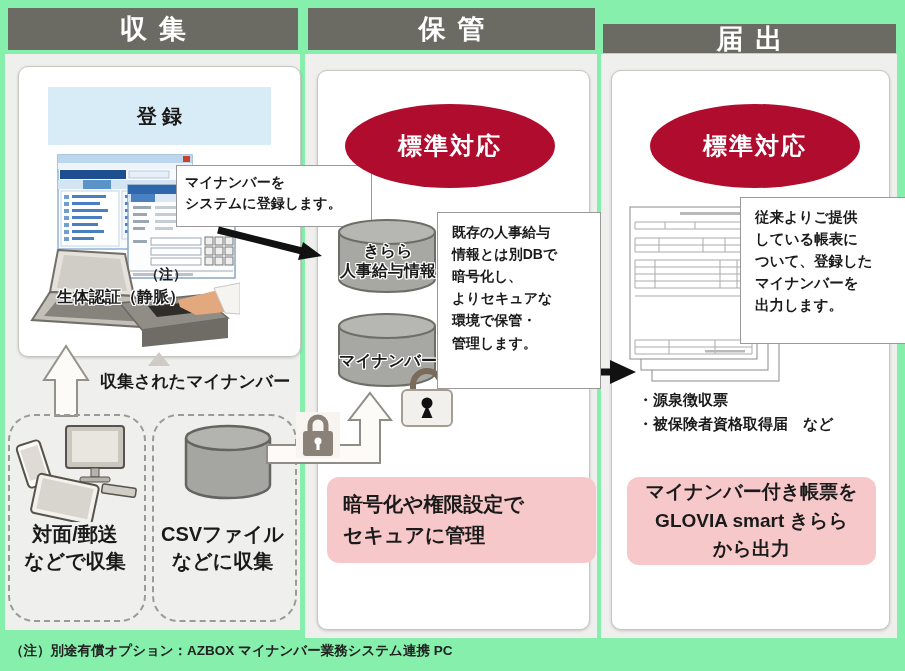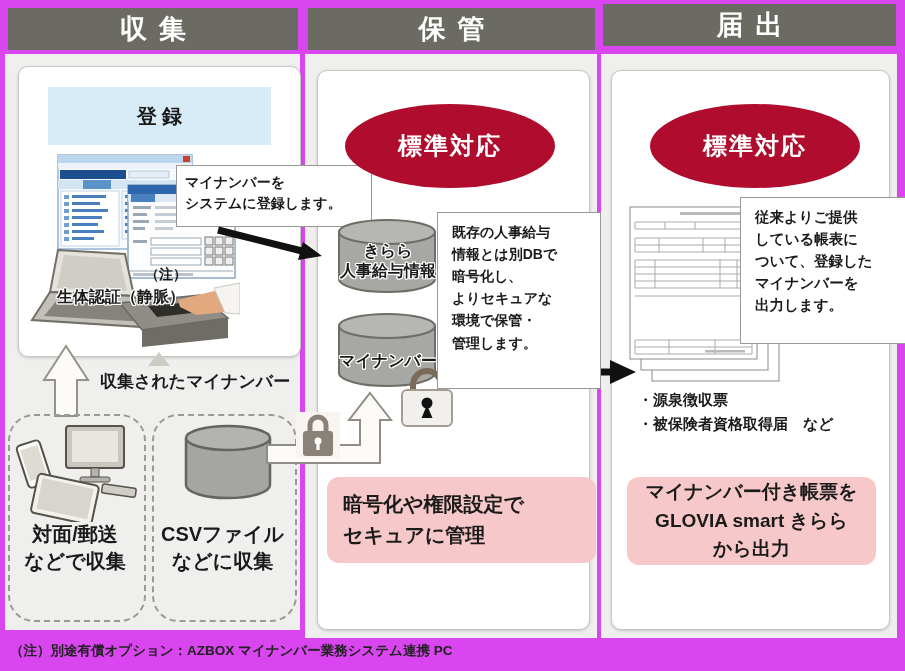--- a/index.html
+++ b/index.html
@@ -1,16 +1,16 @@
 <!DOCTYPE html>
 <html><head>
 <meta charset="utf-8">
 <style>
   html,body{margin:0;padding:0;background:#fff;}
-  #page{position:relative;width:905px;height:671px;background:#d946ef;overflow:hidden;
+  #page{position:relative;width:905px;height:671px;background:#86efac;overflow:hidden;
         font-family:"Liberation Sans","DejaVu Sans",sans-serif;color:#1a1a1a;}
   .abs{position:absolute;}
   .pre{white-space:pre-line;}
   .hdr{background:#6c6b63;color:#fff;font-size:27px;font-weight:bold;
        display:flex;align-items:center;justify-content:center;letter-spacing:12px;text-indent:12px;}
   .strip{background:#efefed;}
   .panel{background:#fff;border:1px solid #c6c6c2;border-radius:10px;box-shadow:0 1px 3px rgba(0,0,0,.18);}
   .badge{background:#b00c2e;border-radius:50%;color:#fff;font-size:24px;font-weight:bold;
          display:flex;align-items:center;justify-content:center;letter-spacing:2px;}
   .pink{background:#f7c8ca;border-radius:12px;font-weight:bold;display:flex;align-items:center;}
@@ -24,21 +24,21 @@
 <body>
 
 <div id="page">
 
   <div class="abs strip" style="left:5px;top:54px;width:295px;height:576px;"></div>
   <div class="abs strip" style="left:305px;top:54px;width:292px;height:584px;"></div>
   <div class="abs strip" style="left:601px;top:54px;width:296px;height:584px;"></div>
 
   <div class="abs hdr" style="left:8px;top:8px;width:290px;height:42px;">収集</div>
   <div class="abs hdr" style="left:308px;top:8px;width:287px;height:42px;">保管</div>
-  <div class="abs hdr" style="left:603px;top:4px;width:293px;height:42px;">届出</div>
+  <div class="abs hdr" style="left:603px;top:24px;width:293px;height:29px;">届出</div>
 
   <div class="abs panel" style="left:18px;top:66px;width:281px;height:289px;"></div>
   <div class="abs panel" style="left:317px;top:70px;width:271px;height:558px;"></div>
   <div class="abs panel" style="left:611px;top:70px;width:277px;height:558px;"></div>
 
   <div class="abs" style="left:48px;top:87px;width:223px;height:58px;background:#d8ecf8;border-radius:0;display:flex;align-items:center;justify-content:center;font-size:20px;font-weight:bold;letter-spacing:5px;text-indent:5px;">登録</div>
 
   <svg class="abs" style="left:55px;top:152px;" width="185" height="130" viewBox="0 0 185 130">
     <rect x="3" y="3" width="134" height="94" fill="#f7fbfe" stroke="#93b4d4" stroke-width="1.5"></rect>
     <rect x="3" y="3" width="134" height="8" fill="#bcd6ee"></rect>

